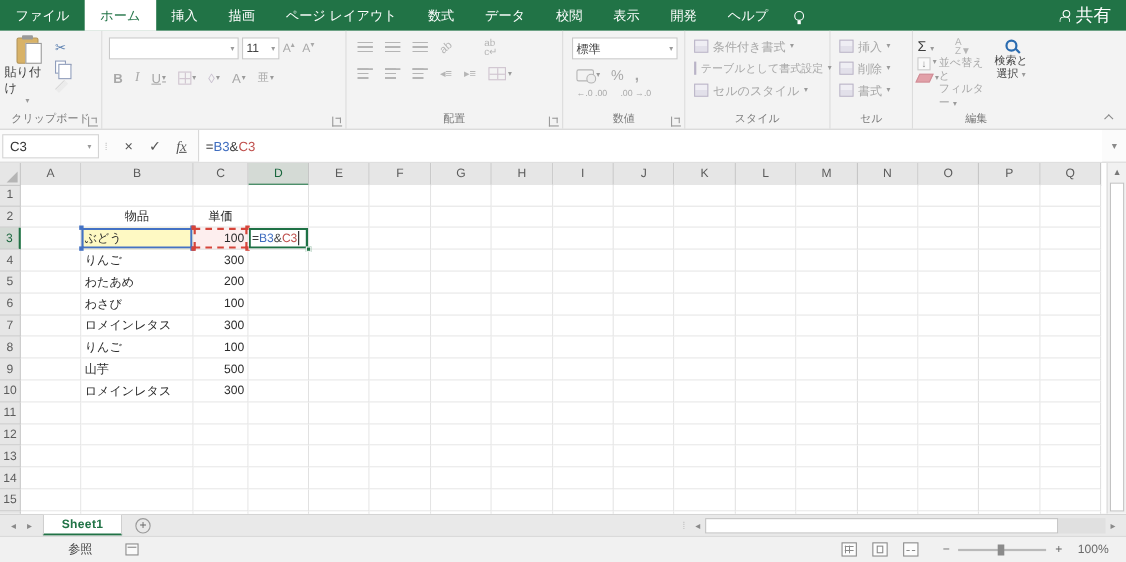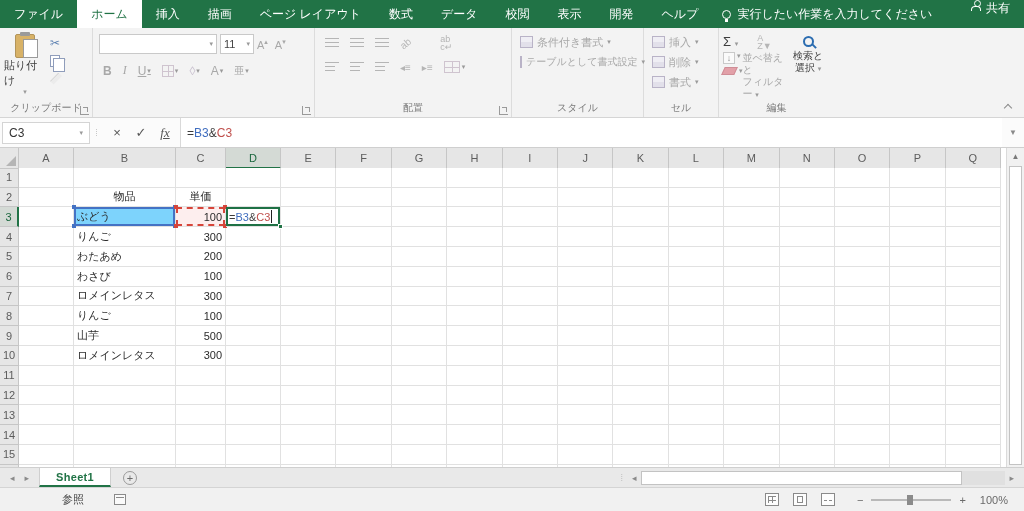--- a/index.html
+++ b/index.html
@@ -5,21 +5,21 @@
   * { box-sizing: border-box; margin: 0; padding: 0; }
   html,body { width:1024px; height:511px; overflow:hidden;
     font-family:"Liberation Sans", sans-serif; background:#fff; }
   .app { width:1024px; height:511px; display:flex; flex-direction:column; position:relative; }
 
   
   .titlebar { height:28px; background:#217346; display:flex; align-items:stretch; color:#fff; flex:0 0 28px; }
   .tab { font-size:12px; padding:0 14px; display:flex; align-items:center; cursor:default; white-space:nowrap; }
   .tab.active { background:#fff; color:#217346; }
   .tellme { display:flex; align-items:center; font-size:12px; padding:0 10px; gap:6px; }
-  .share { margin-left:auto; display:flex; gap:5px; font-size:12px; padding:0 14px; }
+  .share { margin-left:auto; display:flex; align-items:center; gap:5px; font-size:16px; padding:0 14px; }
 
   
   .ribbon { height:90px; background:#f3f3f3; border-bottom:1px solid #d5d5d5; display:flex; position:relative; flex:0 0 90px; }
   .rgroup { position:relative; border-right:1px solid #dcdcdc; padding:4px 4px 16px 4px; }
   .rgroup .glabel { position:absolute; bottom:2px; left:0; right:0; text-align:center; font-size:10px; color:#7a7a7a; }
   .launcher { position:absolute; bottom:2px; right:3px; width:9px; height:9px; border-left:1px solid #9a9a9a; border-bottom:1px solid #9a9a9a; }
   .launcher:after { content:""; position:absolute; right:1px; top:1px; width:4px; height:4px; border-right:1px solid #9a9a9a; border-top:1px solid #9a9a9a; }
   .dis { color:#a8a8a8; }
   .mini-arrow { font-size:7px; color:#9a9a9a; }
   .combo { background:#fff; border:1px solid #c9c9c9; height:20px; display:flex; align-items:center; font-size:11px; color:#444; padding:0 3px; }
@@ -88,21 +88,21 @@
   .grid-area { flex:0 0 319px; position:relative; background:#fff; overflow:hidden; }
   #grid { display:grid; position:absolute; left:0; top:0; }
   .hcell { background:#e6e6e6; border-right:1px solid #c6c6c6; border-bottom:1px solid #c6c6c6; font-size:11px; color:#5c5c5c; display:flex; align-items:center; justify-content:center; height:21px; }
   .hcell.selcol { background:#d4dad5; color:#19663d; border-bottom:2px solid #217346; }
   .rhead { background:#e6e6e6; border-right:1px solid #c6c6c6; border-bottom:1px solid #c6c6c6; font-size:11px; color:#5c5c5c; display:flex; align-items:center; justify-content:center; }
   .rhead.selrow { background:#d4dad5; color:#19663d; border-right:2px solid #217346; }
   .corner { background:#e6e6e6; border-right:1px solid #c6c6c6; border-bottom:1px solid #c6c6c6; position:relative; }
   .corner:after { content:""; position:absolute; right:2px; bottom:2px; border-left:10px solid transparent; border-bottom:10px solid #b5b5b5; }
   .cell { background:#fff; border-right:1px solid #e1e1e1; border-bottom:1px solid #e1e1e1; font-size:11px; color:#2b2b2b; display:flex; align-items:center; padding:0 3px; position:relative; overflow:visible; white-space:nowrap; }
   .cell.center { justify-content:center; } .cell.right { justify-content:flex-end; }
-  .cell.refblue { background:#7dd3fc; box-shadow:inset 0 0 0 2px #4472c4; z-index:2; }
+  .cell.refblue { background:#fef9c3; box-shadow:inset 0 0 0 2px #4472c4; z-index:2; }
   .cell.refred { background:#fdeeee; z-index:2; }
   .cell.refred:before { content:""; position:absolute; inset:0; border:2px dashed #d6453a; }
   .handle { position:absolute; width:4px; height:4px; z-index:3; }
   .cell.editcell { box-shadow:inset 0 0 0 2px #1e7145; z-index:4; overflow:visible; }
   .fillhandle { position:absolute; right:-3px; bottom:-3px; width:5px; height:5px; background:#217346; border:1px solid #fff; z-index:5; }
   .caret { display:inline-block; width:1px; height:13px; background:#222; margin-left:1px; }
   .vscroll { position:absolute; right:0; top:0; bottom:0; width:18px; background:#f1f1f1; border-left:1px solid #dadada; display:flex; flex-direction:column; }
   .vbtn { height:18px; text-align:center; font-size:8px; color:#787878; line-height:18px; }
   .vthumb { flex:1; margin:0 2px 2px 2px; background:#ffffff; border:1px solid #c3c3c3; }
 
@@ -154,21 +154,20 @@
         <div class="tab">ページ レイアウト</div>
         <div class="tab">数式</div>
         <div class="tab">データ</div>
         <div class="tab">校閲</div>
         <div class="tab">表示</div>
         <div class="tab">開発</div>
         <div class="tab">ヘルプ</div>
       </div>
     <div class="tellme">
       <span class="bulb"></span>
-      <span>実行したい作業を入力してください</span>
     </div>
     <div class="share">
       <span class="person"></span>
       <span>共有</span>
     </div>
   </header>
 
   <div class="ribbon">
 
     <div class="rgroup" style="width:93px;">
@@ -249,30 +248,55 @@
         <span style="color:#b5b5b5;font-size:10px;">▸≡</span>
         <span style="display:flex;align-items:center;gap:2px;">
             <span class="grid-ic" style="width:16px;"></span>
             <span class="mini-arrow">▾</span>
           </span>
       </div>
       <div class="glabel">配置</div>
       <div class="launcher"></div>
     </div>
 
+    <div class="rgroup" style="width:111px;">
+      <div class="combo" style="width:96px;margin:2px 4px;">
+        <span>標準</span>
+          <span class="mini-arrow">▾</span>
+      </div>
+      <div class="frow" style="gap:10px;margin-top:6px;margin-left:8px;">
+        <span style="display:flex;align-items:center;gap:2px;">
+            <span class="num-cur"></span>
+            <span class="mini-arrow">▾</span>
+          </span>
+        <span class="dis" style="font-size:13px;">%</span>
+        <span class="dis" style="font-size:14px;font-weight:bold;">,</span>
+      </div>
+      <div class="frow dis" style="font-size:8px;gap:12px;margin-left:8px;margin-top:4px;">
+        <span>←.0 .00</span>
+        <span>.00 →.0</span>
+      </div>
+      <div class="glabel">数値</div>
+      <div class="launcher"></div>
+    </div>
 
     <div class="rgroup" style="width:132px;">
       <div class="list-btn">
         <span class="sq-ic"></span>
         <span>条件付き書式</span>
           <span class="mini-arrow">▾</span>
       </div>
       <div class="list-btn">
         <span class="sq-ic"></span>
         <span style="font-size:10px;">テーブルとして書式設定</span>
+          <span class="mini-arrow">▾</span>
+      </div>
+      <div class="list-btn">
+        <span class="sq-ic"></span>
+        <span>セルのスタイル</span>
           <span class="mini-arrow">▾</span>
       </div>
       <div class="glabel">スタイル</div>
     </div>
 
     <div class="rgroup" style="width:75px;">
       <div class="list-btn">
         <span class="sq-ic"></span>
         <span>挿入</span>
           <span class="mini-arrow">▾</span>

